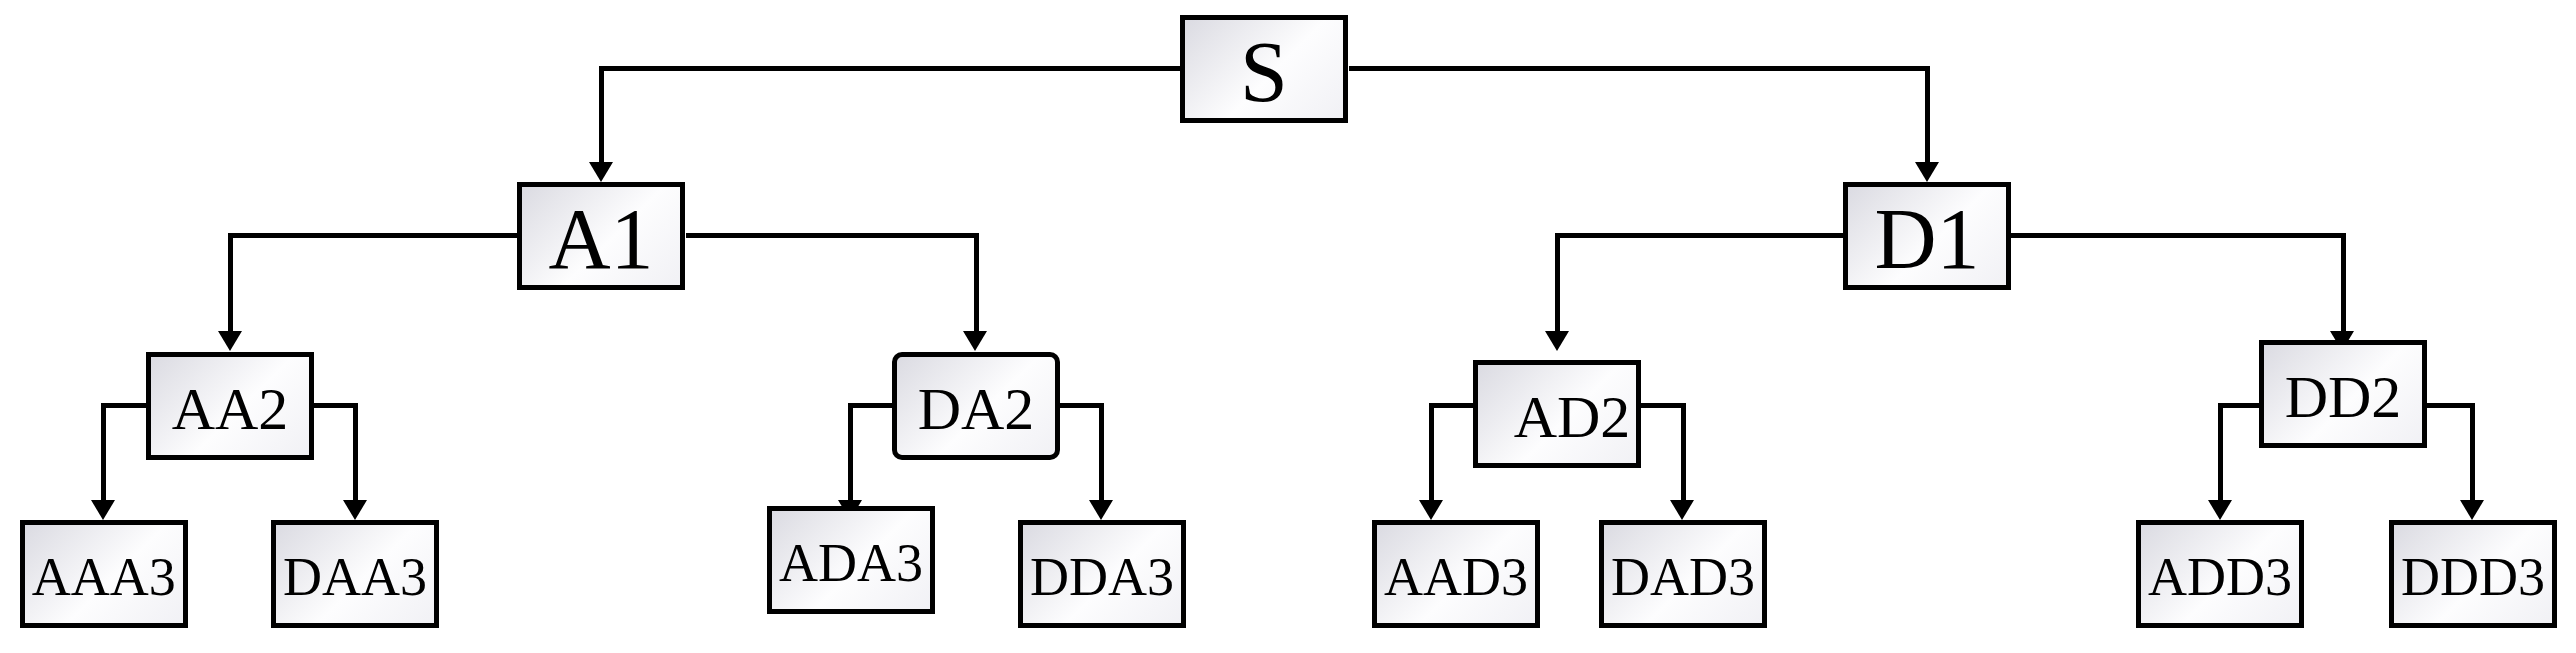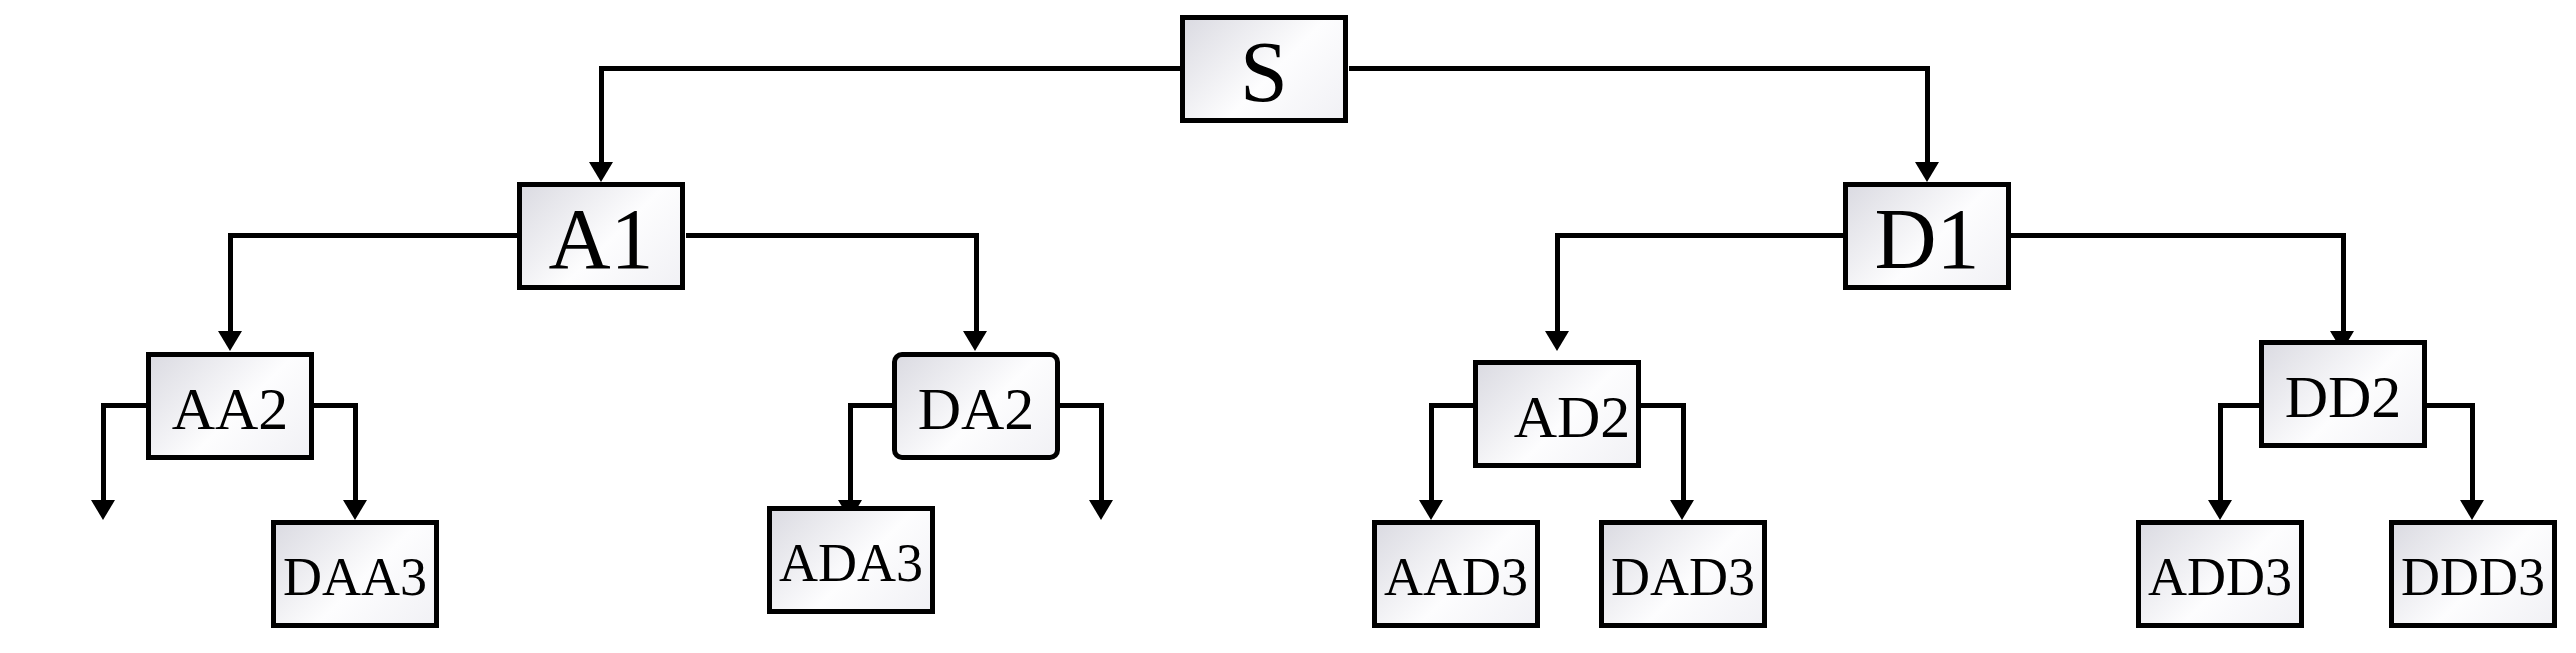--- a/index.html
+++ b/index.html
@@ -118,25 +118,31 @@
   <div class="node lv2" style="left:892px; top:352px;border-radius:10px;">
       <span class="lbl">DA2</span>
     </div>
   <div class="node lv2" style="left:1473px; top:360px;padding-left:30px;">
       <span class="lbl">AD2</span>
     </div>
   <div class="node lv2" style="left:2259px; top:340px;">
       <span class="lbl">DD2</span>
     </div>
 
+  <div class="node lv3" style="left:19.7px;   top:520px;">
+      <span class="lbl">AAA3</span>
+    </div>
   <div class="node lv3" style="left:271px;  top:520px;">
       <span class="lbl">DAA3</span>
     </div>
   <div class="node lv3" style="left:767px; top:506px;align-items:center;">
       <span class="lbl">ADA3</span>
+    </div>
+  <div class="node lv3" style="left:1018px; top:520px;">
+      <span class="lbl">DDA3</span>
     </div>
   <div class="node lv3" style="left:1347px; top:520px;margin-left:25px;">
       <span class="lbl">AAD3</span>
     </div>
   <div class="node lv3" style="left:1599px; top:520px;text-align:right;">
       <span class="lbl">DAD3</span>
     </div>
   <div class="node lv3" style="left:2136px; top:520px;">
       <span class="lbl">ADD3</span>
     </div>

